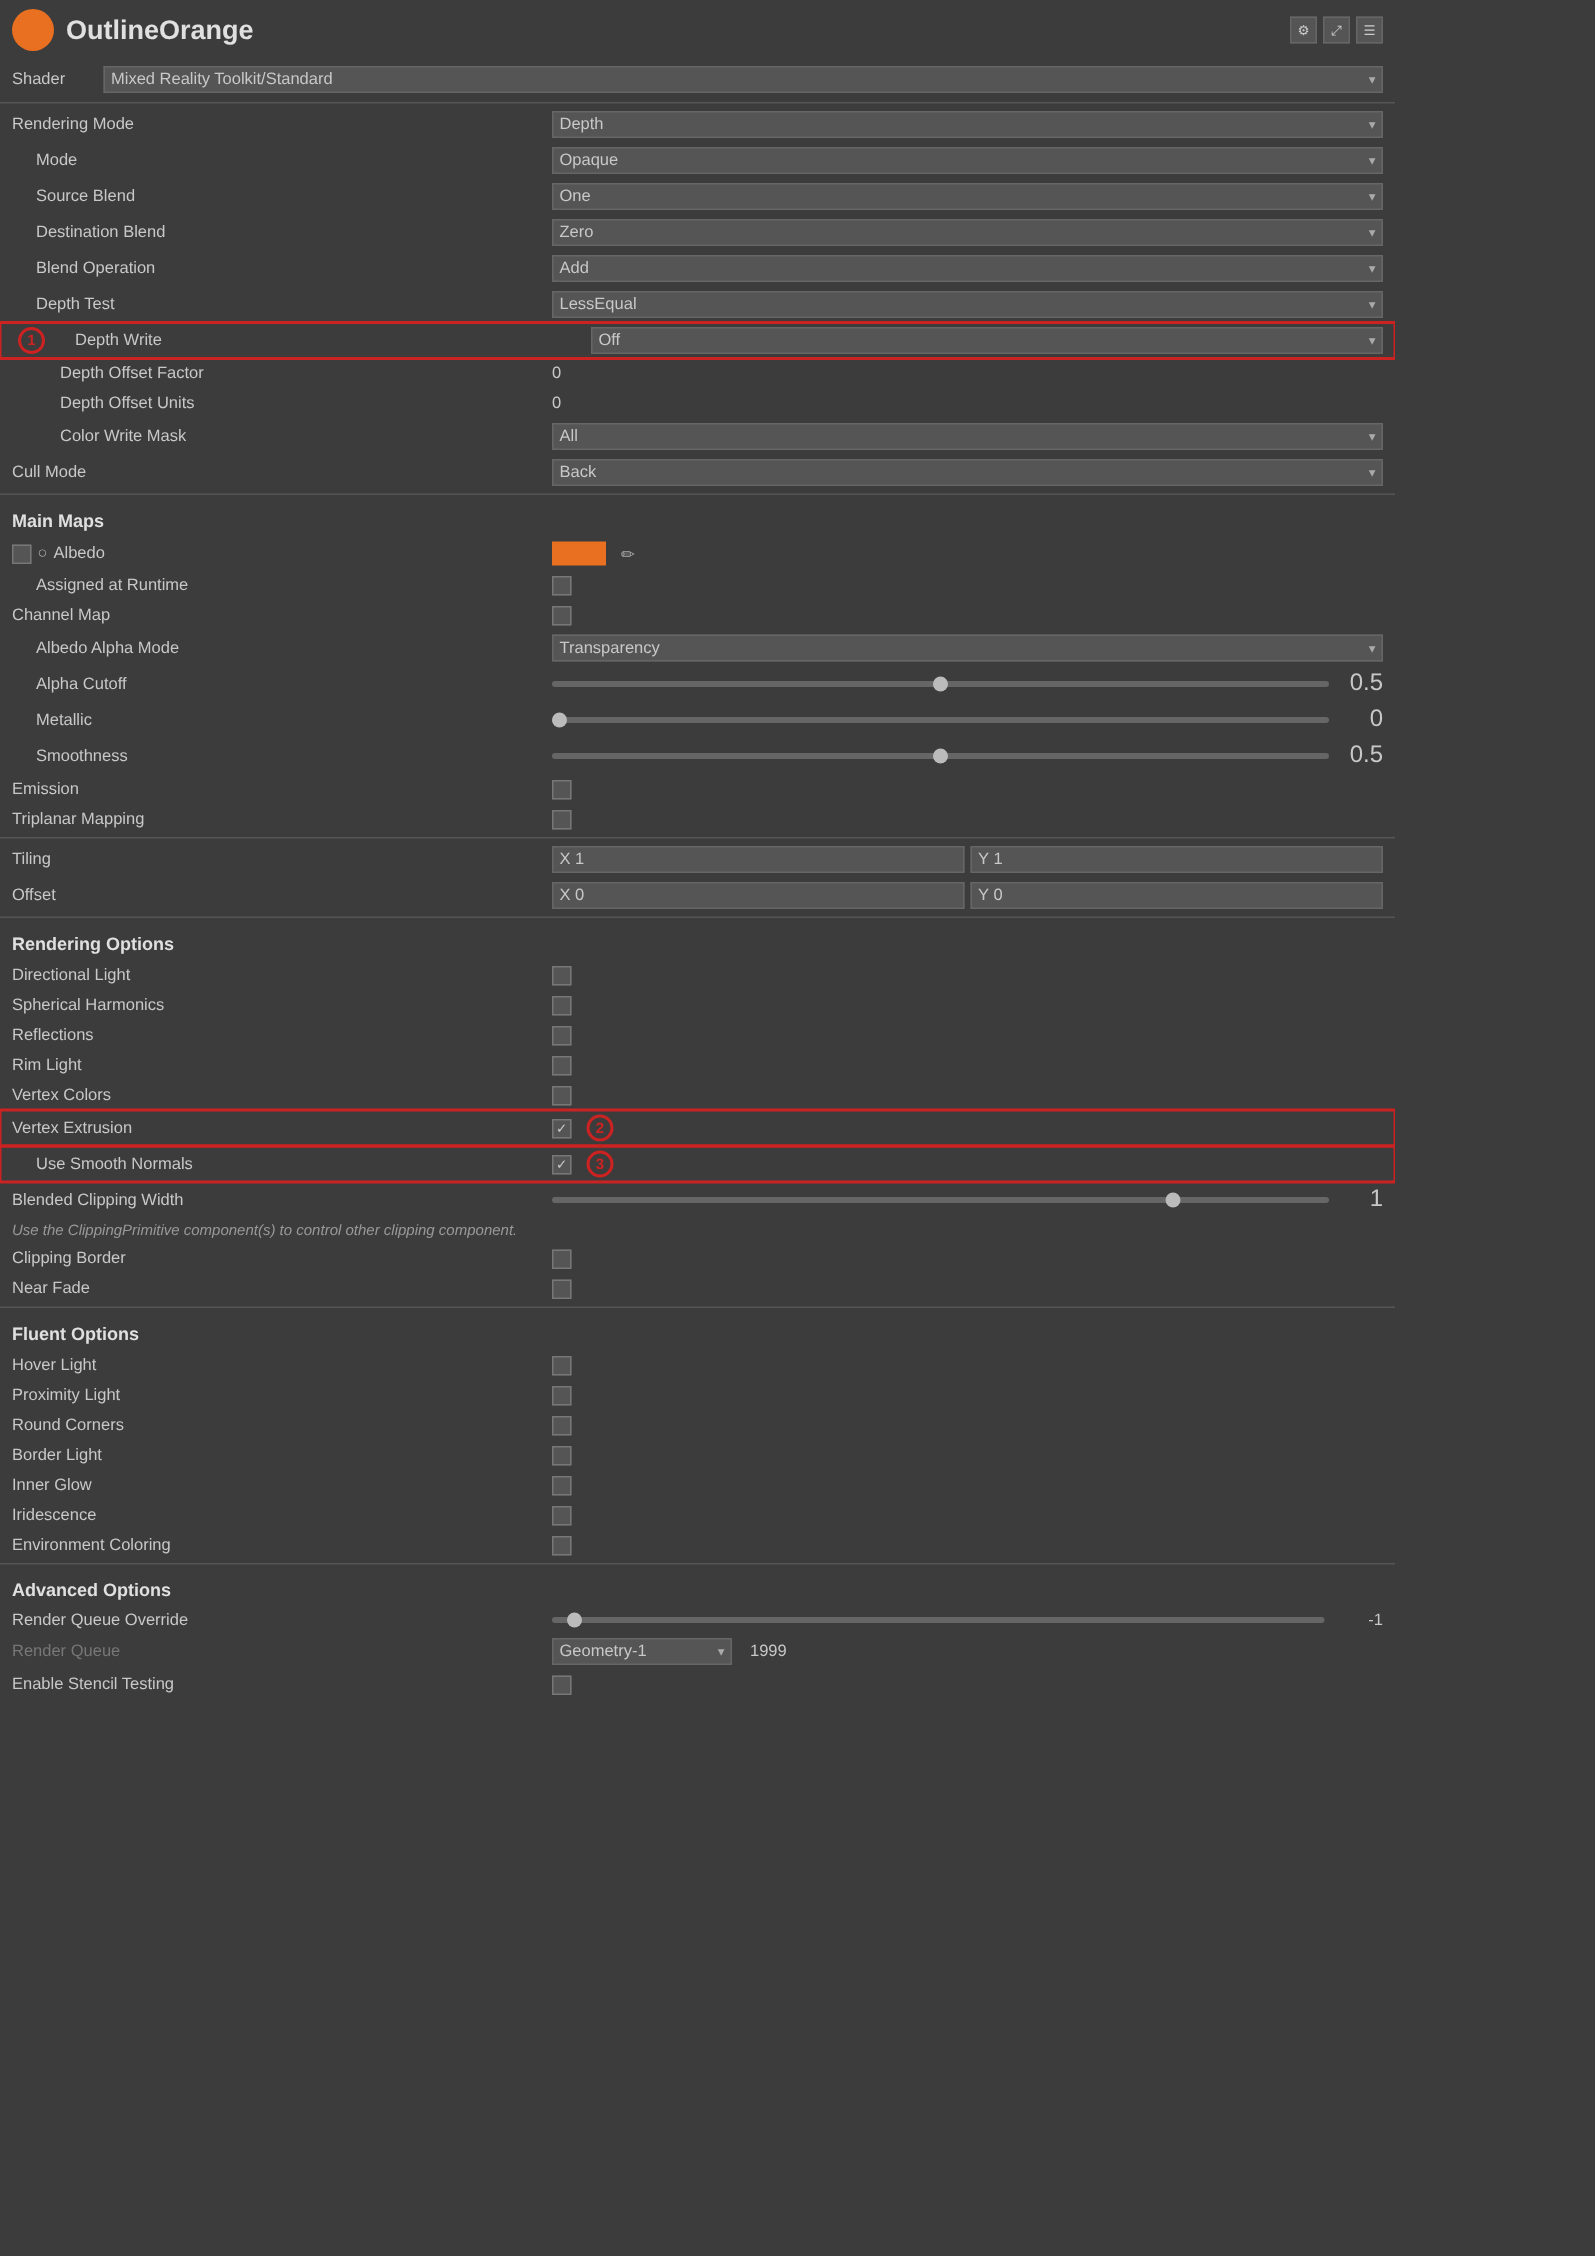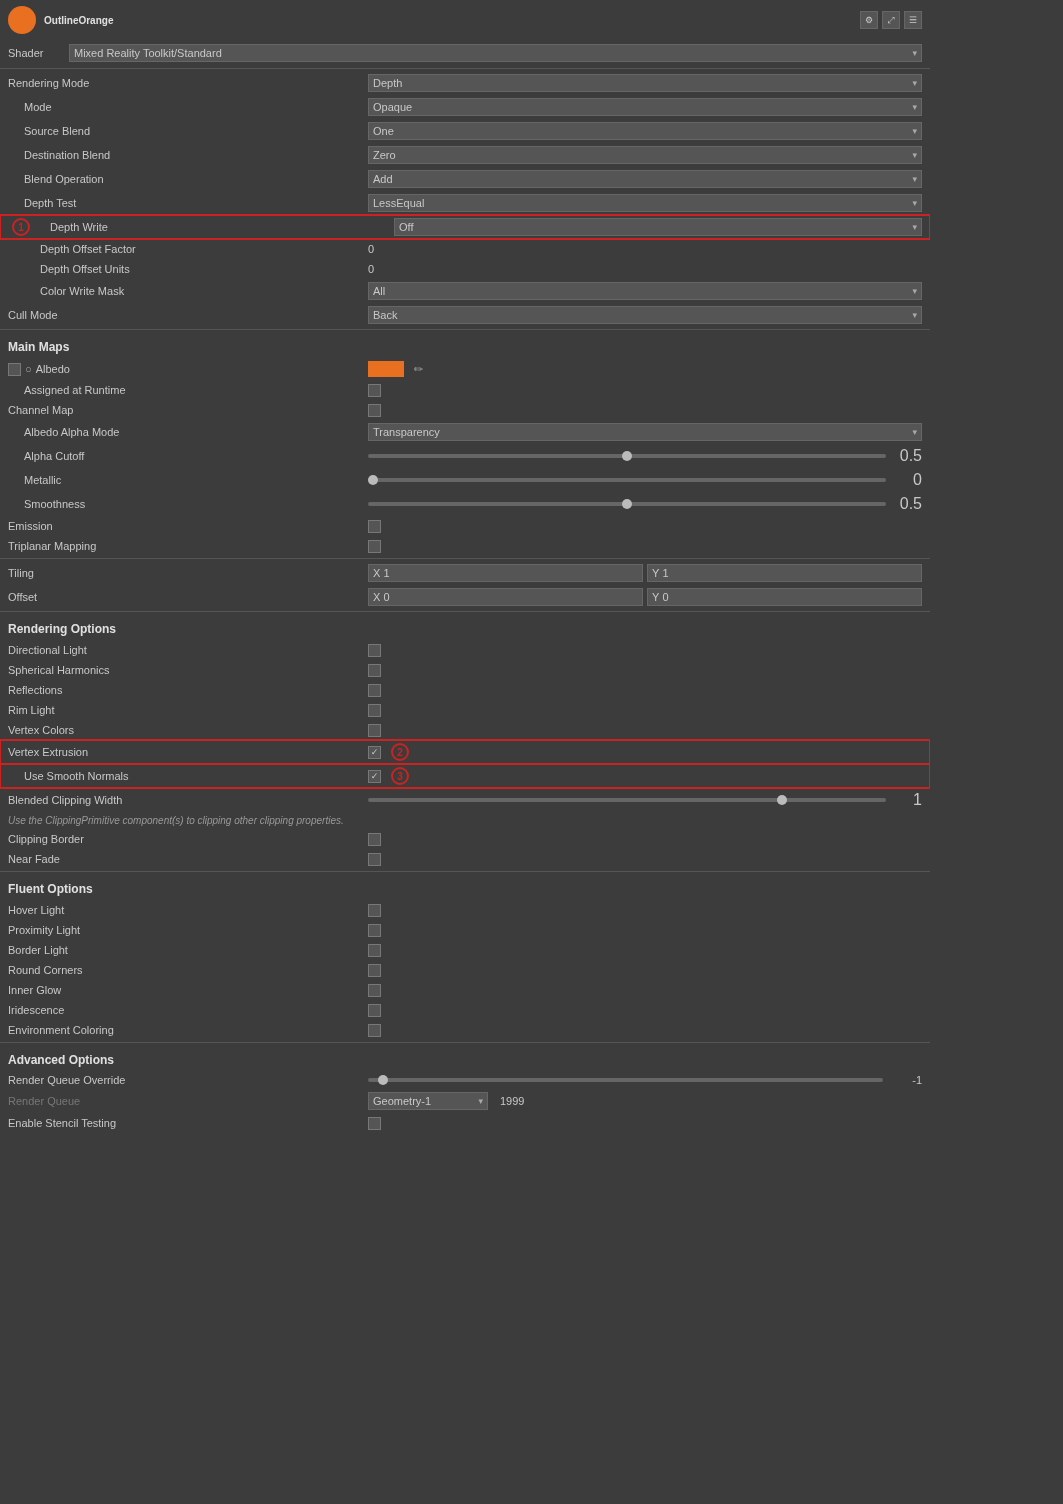--- a/index.html
+++ b/index.html
@@ -23,21 +23,21 @@
       gap: 8px;
     }
     .circle-icon {
       width: 28px;
       height: 28px;
       border-radius: 50%;
       background: #e87020;
       flex-shrink: 0;
     }
     .title-text {
-      font-size: 10px;
+      font-size: 18px;
       font-weight: bold;
       color: #e0e0e0;
       flex: 1;
     }
     .header-icons {
       display: flex;
       gap: 4px;
     }
     .header-icon-btn {
       width: 18px;
@@ -582,21 +582,21 @@
       <div class="slider-container">
         <div class="slider-track">
           <div class="slider-thumb" style="left:calc(80% - 5px);"></div>
         </div>
         <span class="slider-value">1</span>
       </div>
     </div>
   </div>
 
   <div class="info-text">
-    <span>Use the ClippingPrimitive component(s) to clipping other clipping properties.</span>
+    <span>Use the ClippingPrimitive component(s) to control other clipping component.</span>
   </div>
 
   <div class="row">
     <span class="row-label">Clipping Border</span>
     <div class="checkbox"></div>
   </div>
 
   <div class="row">
     <span class="row-label">Near Fade</span>
     <div class="checkbox"></div>
@@ -612,26 +612,26 @@
     <span class="row-label">Hover Light</span>
     <div class="checkbox"></div>
   </div>
 
   <div class="row">
     <span class="row-label">Proximity Light</span>
     <div class="checkbox"></div>
   </div>
 
   <div class="row">
+    <span class="row-label">Round Corners</span>
+    <div class="checkbox"></div>
+  </div>
+
+  <div class="row">
     <span class="row-label">Border Light</span>
-    <div class="checkbox"></div>
-  </div>
-
-  <div class="row">
-    <span class="row-label">Round Corners</span>
     <div class="checkbox"></div>
   </div>
 
   <div class="row">
     <span class="row-label">Inner Glow</span>
     <div class="checkbox"></div>
   </div>
 
   <div class="row">
     <span class="row-label">Iridescence</span>

